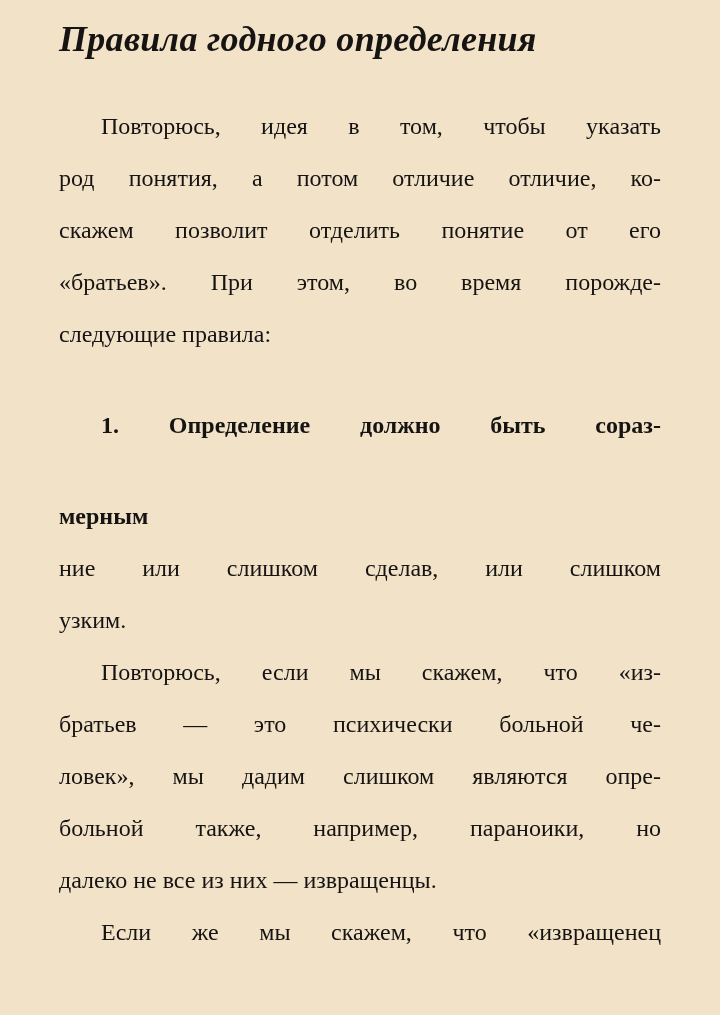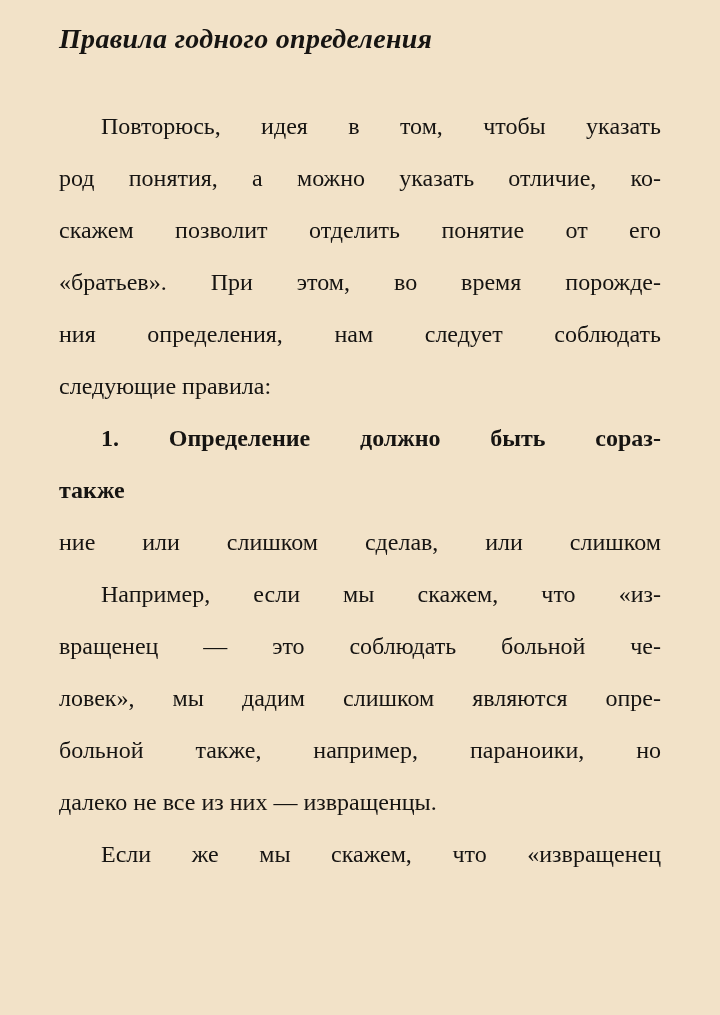--- a/index.html
+++ b/index.html
@@ -15,71 +15,71 @@
   .page {
     box-sizing: border-box;
     width: 720px;
     height: 1015px;
     padding: 17px 59px 0 59px;
     color: #161412;
     font-family: "Liberation Serif", "DejaVu Serif", serif;
   }
   .title {
     margin: 0 0 39px 0;
-    font-size: 28px;
+    font-size: 36px;
     line-height: 44px;
     font-weight: bold;
     font-style: italic;
     letter-spacing: 0.3px;
     white-space: nowrap;
   }
   .line {
     font-size: 24px;
     height: 52px;
     line-height: 52px;
     text-align: justify;
     text-align-last: justify;
     text-justify: inter-word;
     white-space: normal;
     overflow: visible;
   }
   .line.indent { text-indent: 42px; }
   .line.last { text-align-last: left; }
-  .para.bold .line { font-weight: bold; }
+  .para.bold .line { font-weight: bold; margin-top: 39px; }
 </style>
 </head>
 <body style="background: rgb(242, 226, 200);">
 
 <div class="page" style="color: rgb(22, 20, 18);">
 
   <h1 class="title">Правила годного определения</h1>
 
   <div class="text">
 
     <div class="para">
       <div class="line indent">Повторюсь, идея в том, чтобы указать</div>
-      <div class="line">род понятия, а можно указать отличие, ко-</div>
+      <div class="line">род понятия, а потом отличие отличие, ко-</div>
       <div class="line">скажем позволит отделить понятие от его</div>
       <div class="line">«братьев». При этом, во время порожде-</div>
-      <div class="line">ния определения, нам следует соблюдать</div>
       <div class="line last">следующие правила:</div>
     </div>
 
     <div class="para bold">
       <div class="line indent">1. Определение должно быть сораз-</div>
-      <div class="line last">также</div>
+      <div class="line last">мерным</div>
     </div>
 
     <div class="para">
       <div class="line">ние или слишком сделав, или слишком</div>
+      <div class="line last">узким.</div>
     </div>
 
     <div class="para">
-      <div class="line indent">Например, если мы скажем, что «из-</div>
-      <div class="line">вращенец — это соблюдать больной че-</div>
+      <div class="line indent">Повторюсь, если мы скажем, что «из-</div>
+      <div class="line">братьев — это психически больной че-</div>
       <div class="line">ловек», мы дадим слишком являются опре-</div>
       <div class="line">больной также, например, параноики, но</div>
       <div class="line last">далеко не все из них — извращенцы.</div>
     </div>
 
     <div class="para">
       <div class="line indent">Если же мы скажем, что «извращенец</div>
     </div>
 
   </div>

